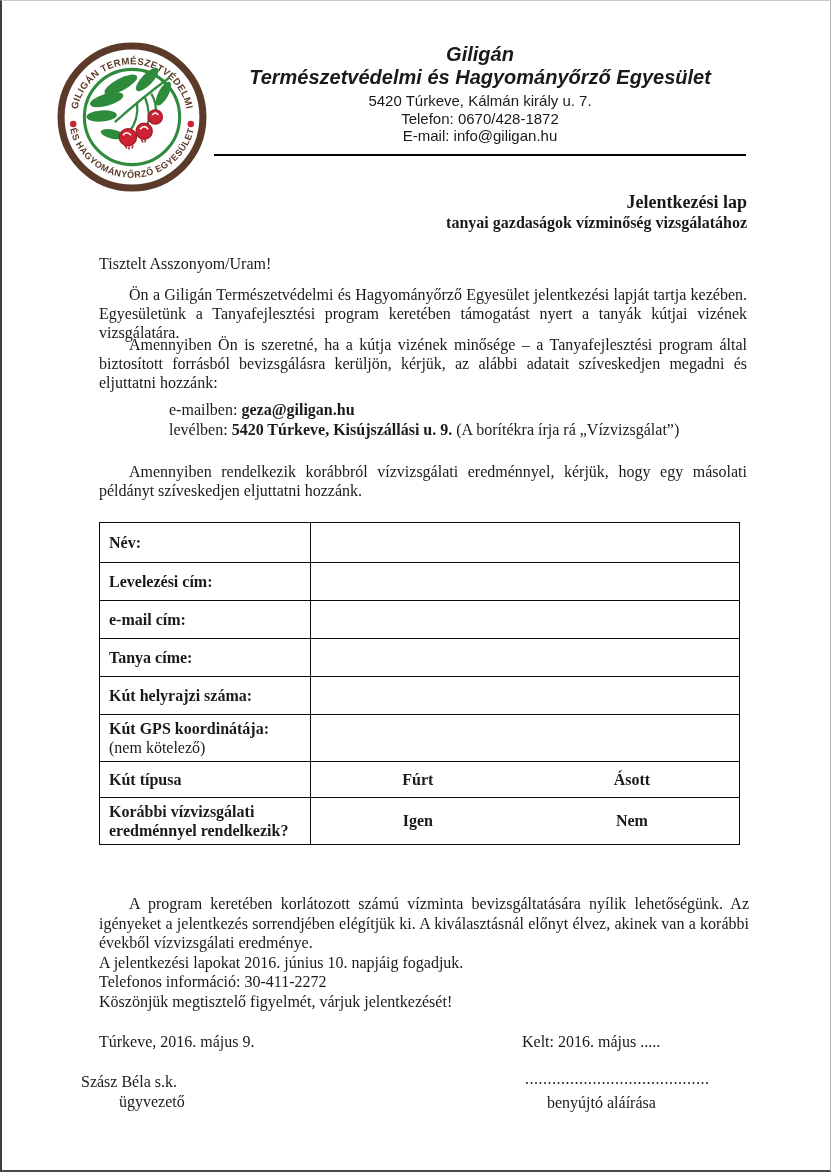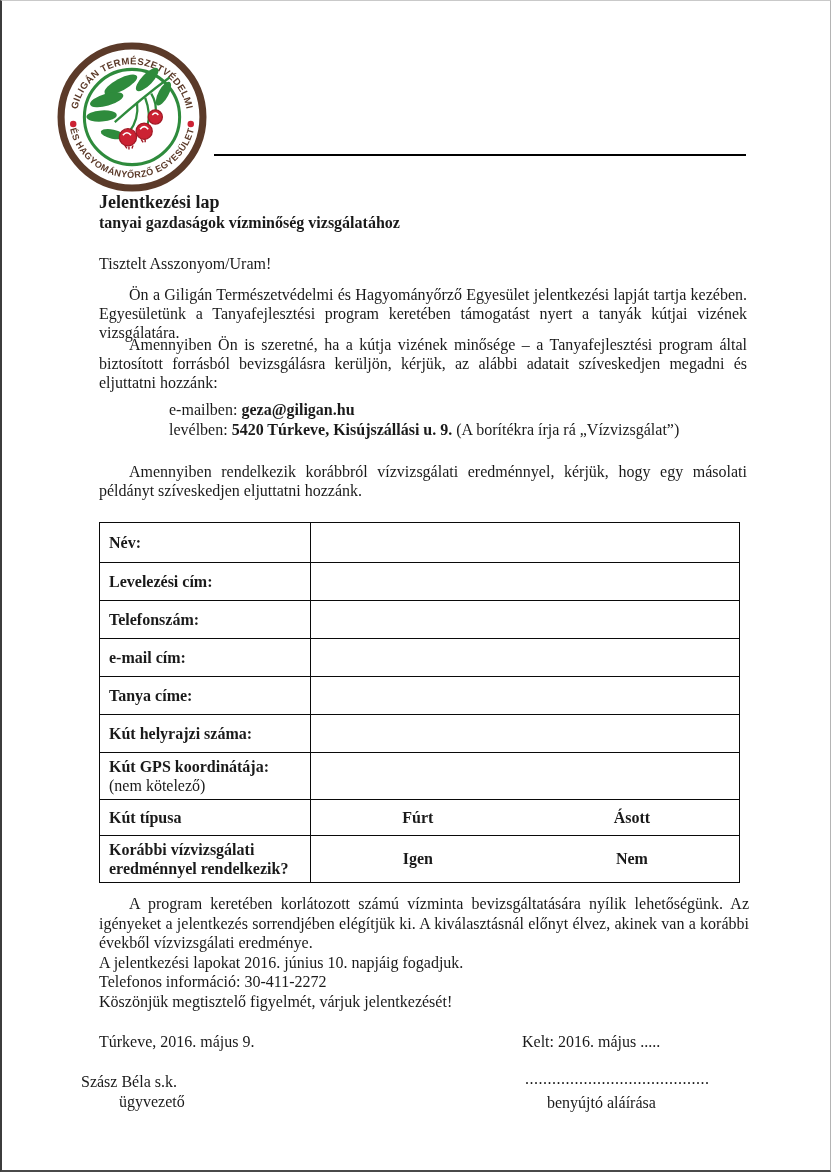--- a/index.html
+++ b/index.html
@@ -26,21 +26,21 @@
   }
   .org1 { font-size:20px; font-weight:bold; font-style:italic; line-height:23px; }
   .org2 { font-size:20px; font-weight:bold; font-style:italic; line-height:23px; margin-bottom:3px; }
   .hline { font-size:15px; line-height:17.5px; }
   .header-rule {
     position:absolute; left:212px; top:153px; width:532px;
     border-top:2px solid #000;
   }
 
   
-  .title-block { position:absolute; left:97px; top:191px; width:648px; text-align:left; }
+  .title-block { position:absolute; left:97px; top:191px; width:648px; text-align:right; }
   .title-main { font-size:18px; font-weight:bold; line-height:21px; }
   .title-sub  { font-size:16px; font-weight:bold; line-height:19px; }
 
   
   .body-text { font-size:16px; line-height:19px; }
   .greeting { position:absolute; left:97px; top:253px; }
   .para { position:absolute; left:97px; width:648px; text-align:justify; text-indent:30px; }
   .p1 { top:284px; }
   .p2 { top:334px; }
   .contact-lines { position:absolute; left:167px; top:399px; line-height:20px; }
@@ -120,20 +120,27 @@
         <circle cx="98" cy="75" r="7" fill="#cc2233" stroke="#a01824" stroke-width="1.2"></circle>
         <path d="M 66 93 q 4 -5 8 0" stroke="#ffffff" stroke-width="1.6" fill="none"></path>
         <path d="M 83 87 q 4 -5 8 0" stroke="#ffffff" stroke-width="1.6" fill="none"></path>
         <path d="M 95 73 q 3 -4 6 0" stroke="#ffffff" stroke-width="1.4" fill="none"></path>
         <path d="M 68 103 l 2 3 M 72 104 l 0 3 M 76 103 l -1 3" stroke="#a01824" stroke-width="1.4"></path>
         <path d="M 84 97 l 2 3 M 88 97 l 0 3" stroke="#a01824" stroke-width="1.4"></path>
       </g>
     </svg>
   </div>
 
+  <div class="header-block">
+    <div class="org1">Giligán</div>
+    <div class="org2">Természetvédelmi és Hagyományőrző Egyesület</div>
+    <div class="hline">5420 Túrkeve, Kálmán király u. 7.</div>
+    <div class="hline">Telefon: 0670/428-1872</div>
+    <div class="hline">E-mail: info@giligan.hu</div>
+  </div>
   <div class="header-rule"></div>
 
   <div class="title-block">
     <div class="title-main">Jelentkezési lap</div>
     <div class="title-sub">tanyai gazdaságok vízminőség vizsgálatához</div>
   </div>
 
   <div class="greeting body-text">Tisztelt Asszonyom/Uram!</div>
 
   <div class="para p1 body-text">Ön a Giligán Természetvédelmi és Hagyományőrző Egyesület jelentkezési lapját tartja kezében. Egyesületünk a Tanyafejlesztési program keretében támogatást nyert a tanyák kútjai vizének vizsgálatára.</div>
@@ -147,24 +154,20 @@
   <div class="para p3 body-text">Amennyiben rendelkezik korábbról vízvizsgálati eredménnyel, kérjük, hogy egy másolati példányt szíveskedjen eljuttatni hozzánk.</div>
 
   <table class="form-table">
     <tbody>
       <tr class="r40">
         <td class="lbl">Név:</td>
         <td class="val"></td>
       </tr>
       <tr class="r38">
         <td class="lbl">Levelezési cím:</td>
-        <td class="val"></td>
-      </tr>
-      <tr class="r38">
-        <td class="lbl">Telefonszám:</td>
         <td class="val"></td>
       </tr>
       <tr class="r38">
         <td class="lbl">e-mail cím:</td>
         <td class="val"></td>
       </tr>
       <tr class="r38">
         <td class="lbl">Tanya címe:</td>
         <td class="val"></td>
       </tr>

